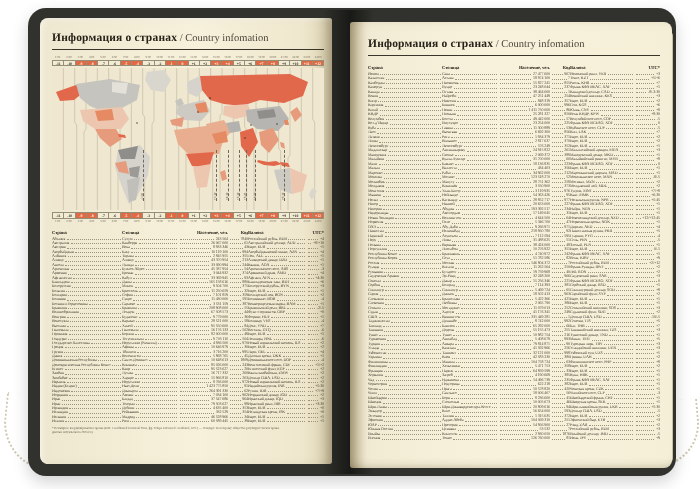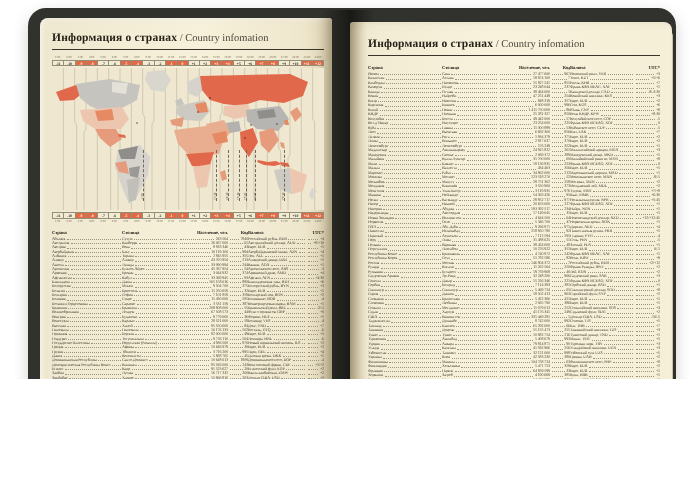--- a/index.html
+++ b/index.html
@@ -1,16 +1,16 @@
 <!DOCTYPE html>
 <html><head>
 <meta charset="utf-8">
 <style>
   html,body{margin:0;padding:0;background:#ffffff;}
-  .scene{position:relative;width:700px;height:379px;background:#ffffff;overflow:hidden;
+  .scene{position:relative;width:700px;height:489px;background:#ffffff;overflow:hidden;
          font-family:"Liberation Serif","DejaVu Serif",serif;color:#3e3a30;text-rendering:geometricPrecision;}
   
   .cover{position:absolute;left:28px;top:8px;width:648px;height:468px;background:#31312d;
          border-radius:18px;box-shadow:0 6px 16px rgba(0,0,0,.18);}
   .spine-shadow{position:absolute;left:322px;top:10px;width:52px;height:464px;
          background:linear-gradient(90deg,rgba(0,0,0,0) 0,rgba(0,0,0,.35) 38%,rgba(0,0,0,.5) 55%,rgba(0,0,0,0) 100%);}
   
   .page{position:absolute;box-sizing:border-box;}
   .page-left{left:40px;top:18px;width:292px;height:446px;border-radius:8px 3px 3px 8px;
      background:linear-gradient(90deg,#efe8d0 0%,#f7f1db 55%,#efe7cd 90%,#dcd2b2 100%);

